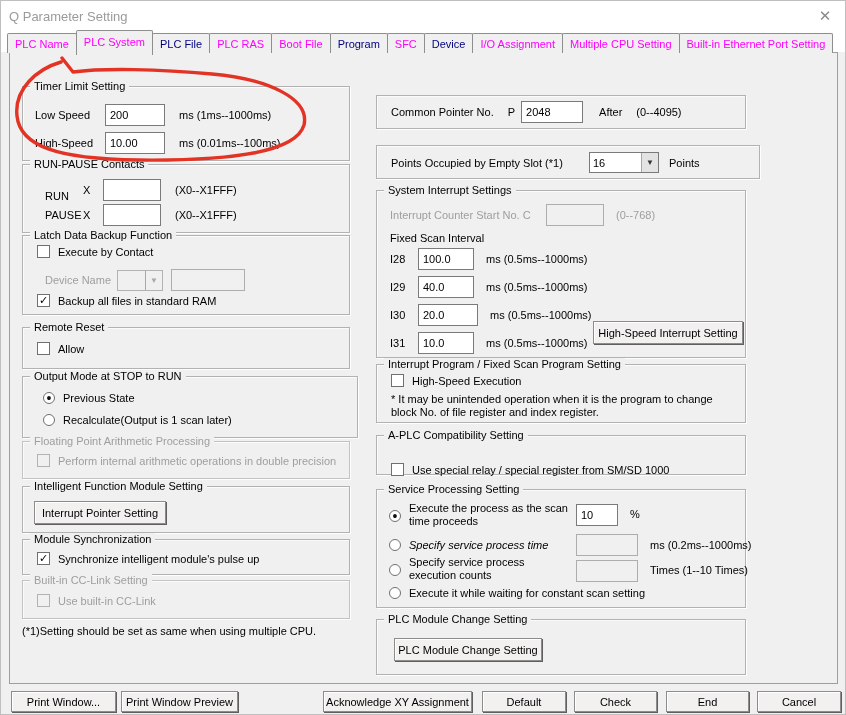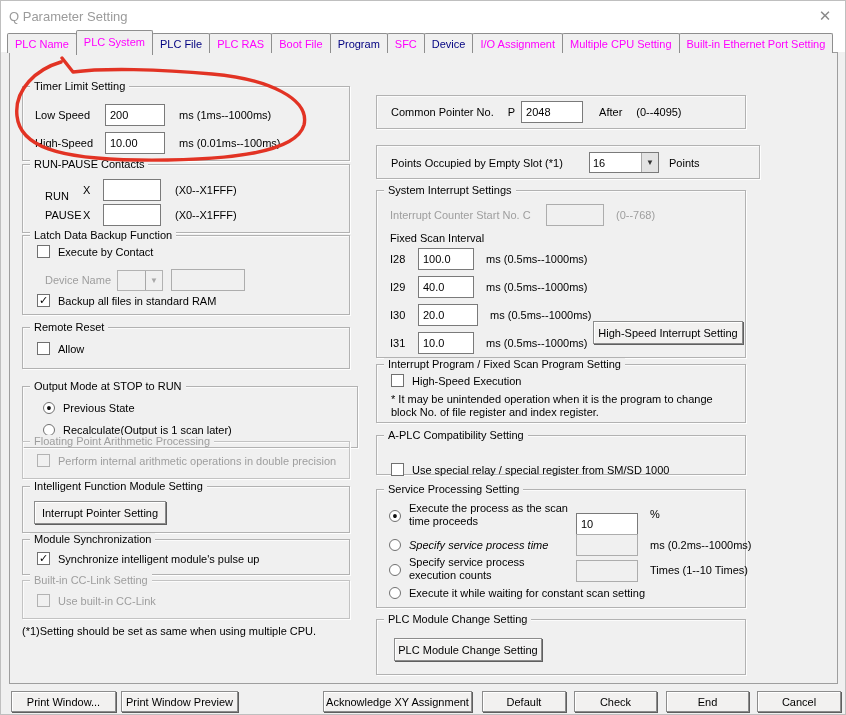--- a/index.html
+++ b/index.html
@@ -123,21 +123,21 @@
     </div>
 
     <div class="group" style="left:12px;top:274px;width:328px;height:42px;">
       <span class="group-title">Remote Reset</span>
       <div class="row" style="left:14px;top:14px;">
         <span class="checkbox"></span>
         <span class="lbl" style="margin-left:8px;">Allow</span>
       </div>
     </div>
 
-    <div class="group" style="left:12px;top:333px;width:336px;height:62px;">
+    <div class="group" style="left:12px;top:323px;width:336px;height:62px;">
       <span class="group-title">Output Mode at STOP to RUN</span>
       <div class="row" style="left:20px;top:15px;">
         <span class="radio">•</span>
         <span class="lbl" style="margin-left:8px;">Previous State</span>
       </div>
       <div class="row" style="left:20px;top:37px;">
         <span class="radio"></span>
         <span class="lbl" style="margin-left:8px;">Recalculate(Output is 1 scan later)</span>
       </div>
     </div>
@@ -249,21 +249,21 @@
         <span class="checkbox"></span>
         <span class="lbl" style="margin-left:8px;">Use special relay / special register from SM/SD 1000</span>
       </div>
     </div>
 
     <div class="group" style="left:366px;top:436px;width:370px;height:119px;">
       <span class="group-title">Service Processing Setting</span>
       <div class="row" style="left:12px;top:12px;align-items:flex-start;">
         <span class="radio" style="margin-top:8px;">•</span>
         <span class="lbl" style="margin-left:8px;width:165px;white-space:normal;line-height:13px;">Execute the process as the scan time proceeds</span>
-        <span class="textbox" style="width:62px;margin-left:2px;margin-top:11px;">10</span>
+        <span class="textbox" style="width:42px;margin-left:2px;margin-top:2px;">10</span>
         <span class="lbl" style="margin-left:12px;margin-top:6px;">%</span>
       </div>
       <div class="row" style="left:12px;top:44px;">
         <span class="radio"></span>
         <span class="lbl" style="margin-left:8px;width:167px;font-style:italic;">Specify service process time</span>
         <span class="textbox disabled" style="width:62px;"></span>
         <span class="lbl" style="margin-left:12px;">ms (0.2ms--1000ms)</span>
       </div>
       <div class="row" style="left:12px;top:66px;align-items:flex-start;">
         <span class="radio" style="margin-top:8px;"></span>

